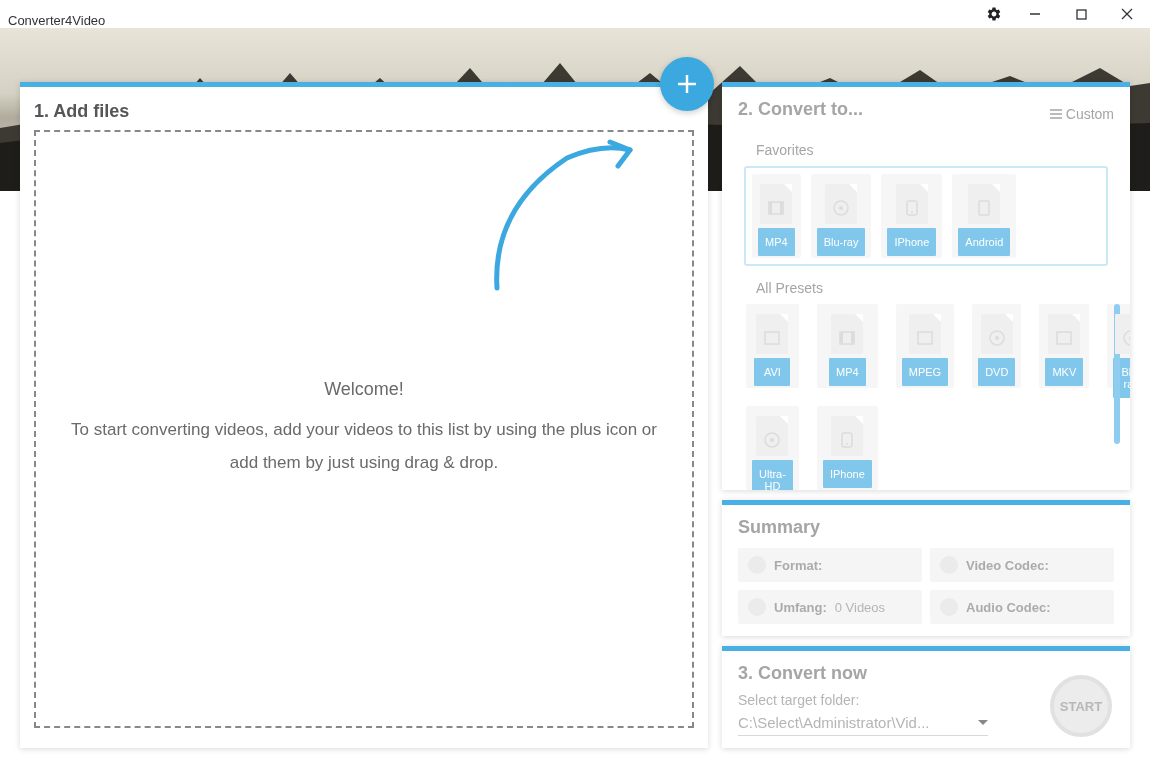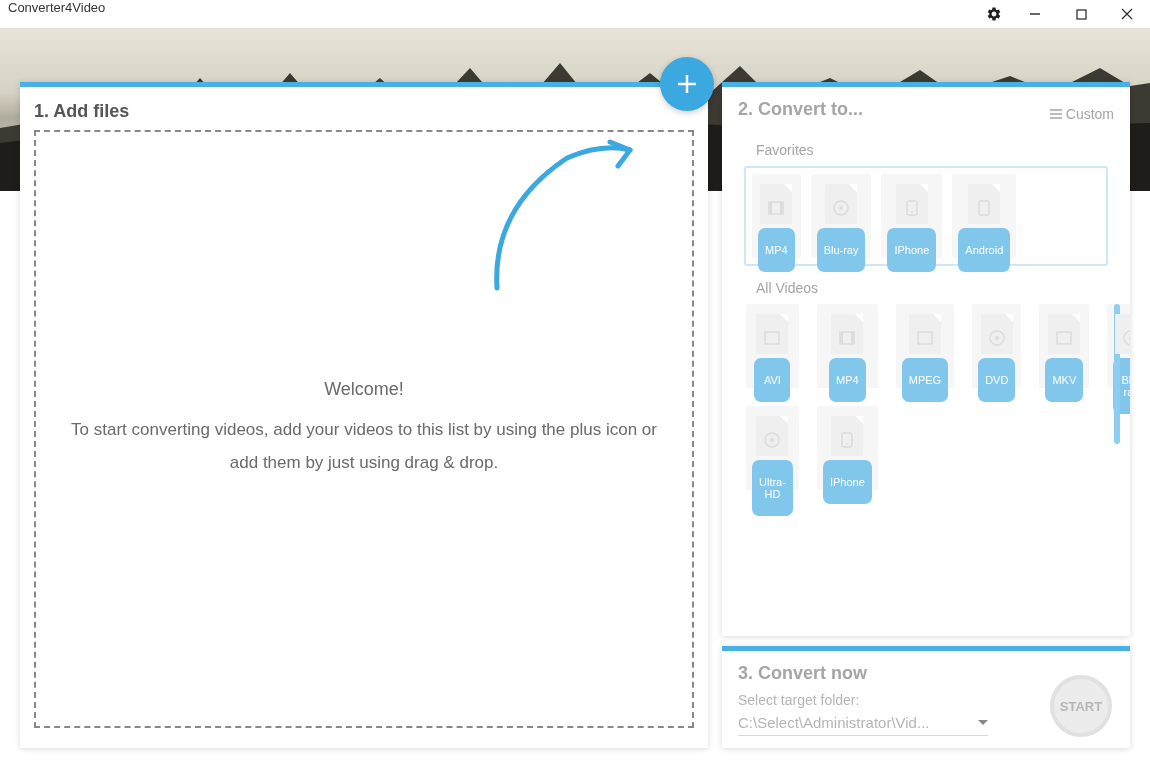--- a/index.html
+++ b/index.html
@@ -1,17 +1,17 @@
 <!DOCTYPE html>
 <html><head>
 <meta charset="utf-8">
 <style>
 *{margin:0;padding:0;box-sizing:border-box;font-family:"Segoe UI",Arial,sans-serif}
 body{width:1150px;height:768px;background:#fff;overflow:hidden;position:relative}
-.titlebar{height:28px;display:flex;align-items:flex-start;padding:0 8px;background:#fff;position:relative;z-index:10}
+.titlebar{height:28px;display:flex;align-items:flex-end;padding:0 8px;background:#fff;position:relative;z-index:10}
 .app-title{font-size:13px;color:#333}
 .win-controls{position:absolute;right:0;top:0;display:flex;height:28px}
 .win-btn{width:46px;height:28px;display:flex;align-items:center;justify-content:center;cursor:pointer;color:#333}
 .gear-btn{width:36px;height:28px;display:flex;align-items:center;justify-content:center;cursor:pointer;color:#222}
 .banner{height:163px;background:linear-gradient(180deg,#e8e4d9 0%,#d8d4c8 35%,#c0bcae 50%,#4a4640 70%,#2a2824 100%);position:absolute;top:28px;left:0;right:0;z-index:1}
 .banner svg{width:100%;height:100%}
 .main{position:absolute;top:82px;left:20px;right:20px;bottom:20px;display:flex;gap:14px;z-index:5}
 .panel{background:#fff;border-top:5px solid #48b0e4;box-shadow:0 1px 6px rgba(0,0,0,0.15)}
 .left-panel{flex:1;padding:14px 14px;position:relative}
 .section-title{font-size:18px;font-weight:600;color:#565656;margin-bottom:8px}
@@ -24,21 +24,21 @@
 .right-panel{width:408px;display:flex;flex-direction:column;gap:10px}
 .r-section{background:#fff;border-top:5px solid #48b0e4;box-shadow:0 1px 6px rgba(0,0,0,0.15);padding:12px 16px}
 .r-header{display:flex;justify-content:space-between;align-items:center}
 .custom-link{color:#a5a5a5;font-size:14px;display:flex;align-items:center;gap:4px;cursor:pointer}
 .sub-label{color:#a5a5a5;font-size:14px;margin:14px 0 8px 18px}
 .preset-row{display:flex;gap:10px;padding:6px;border:2px solid #cce8f6;border-radius:3px;margin:0 6px}
 .preset-grid{padding:0 8px;position:relative}
 .preset-grid-inner{display:grid;grid-template-columns:repeat(6,1fr);gap:18px}
 .preset-card{background:#f6f6f6;border-radius:2px;padding:10px 6px 6px;display:flex;flex-direction:column;align-items:center;cursor:pointer;height:84px}
 .preset-icon{width:36px;height:40px;margin-bottom:4px;display:flex;align-items:center;justify-content:center}
-.preset-label{background:#81c7ec;color:#fff;font-size:11px;padding:16px 7px;border-radius:7px;font-weight:500;min-width:36px;text-align:center}
+.preset-label{background:#81c7ec;color:#fff;font-size:11px;padding:8px 7px;border-radius:1px;font-weight:500;min-width:36px;text-align:center}
 .scroll-thumb{position:absolute;right:-6px;top:0;width:6px;height:140px;background:#8ecdf0;border-radius:3px}
 .summary-grid{display:grid;grid-template-columns:1fr 1fr;gap:8px}
 .summary-item{background:#f5f5f5;border-radius:2px;padding:8px 10px;display:flex;align-items:center;gap:8px;font-size:13px}
 .summary-dot{width:18px;height:18px;border-radius:50%;background:#ebebeb}
 .summary-label{color:#ababab;font-weight:600}
 .summary-val{color:#b5b5b5}
 .convert-section{position:relative}
 .target-label{color:#b5b5b5;font-size:14px;margin:6px 0}
 .target-path{color:#b5b5b5;font-size:15px;border-bottom:1px solid #d8d8d8;padding-bottom:4px;display:flex;align-items:center;justify-content:space-between;max-width:250px;cursor:pointer}
 .start-btn{position:absolute;right:18px;top:24px;width:62px;height:62px;border-radius:50%;background:#ececec;display:flex;align-items:center;justify-content:center;color:#b8b8b8;font-size:13px;font-weight:700;cursor:pointer;border:4px solid #e1e1e1}
@@ -172,21 +172,21 @@
                 <div class="file-inner">
                   <svg width="12" height="16" viewBox="0 0 12 16">
                     <rect x="1" y="1" width="10" height="14" rx="1" fill="none" stroke="#dcdcdc" stroke-width="1.5"></rect>
                   </svg>
                 </div>
               </div>
             </div>
             <div class="preset-label">Android</div>
           </div>
       </div>
-      <div class="sub-label">All Videos</div>
+      <div class="sub-label">All Presets</div>
       <div class="preset-grid">
         <div class="scroll-thumb"></div>
         <div class="preset-grid-inner">
           <div class="preset-card">
               <div class="preset-icon">
                 <div class="file-doc">
                   <div class="file-inner">
                     <svg width="16" height="14" viewBox="0 0 16 14">
                       <rect x="1" y="1" width="14" height="12" fill="none" stroke="#dcdcdc" stroke-width="1.5"></rect>
                     </svg>
@@ -282,20 +282,42 @@
                     </svg>
                   </div>
                 </div>
               </div>
               <div class="preset-label">IPhone</div>
             </div>
         </div>
       </div>
     </div>
 
+    <div class="r-section">
+      <div class="section-title light" style="margin-bottom:10px">Summary</div>
+      <div class="summary-grid">
+        <div class="summary-item">
+            <div class="summary-dot"></div>
+            <span class="summary-label">Format:</span>
+          </div>
+        <div class="summary-item">
+            <div class="summary-dot"></div>
+            <span class="summary-label">Video Codec:</span>
+          </div>
+        <div class="summary-item">
+            <div class="summary-dot"></div>
+            <span class="summary-label">Umfang:</span> 
+            <span class="summary-val">0 Videos</span>
+          </div>
+        <div class="summary-item">
+            <div class="summary-dot"></div>
+            <span class="summary-label">Audio Codec:</span>
+          </div>
+      </div>
+    </div>
 
     <div class="r-section convert-section">
       <div class="section-title light">3. Convert now</div>
       <div class="target-label">Select target folder:</div>
       <div class="target-path">
         <span>C:\Select\Administrator\Vid...</span>
         <svg width="10" height="6" viewBox="0 0 10 6">
             <path d="M0,0 L5,5 L10,0 Z" fill="#888"></path>
           </svg>
       </div>

